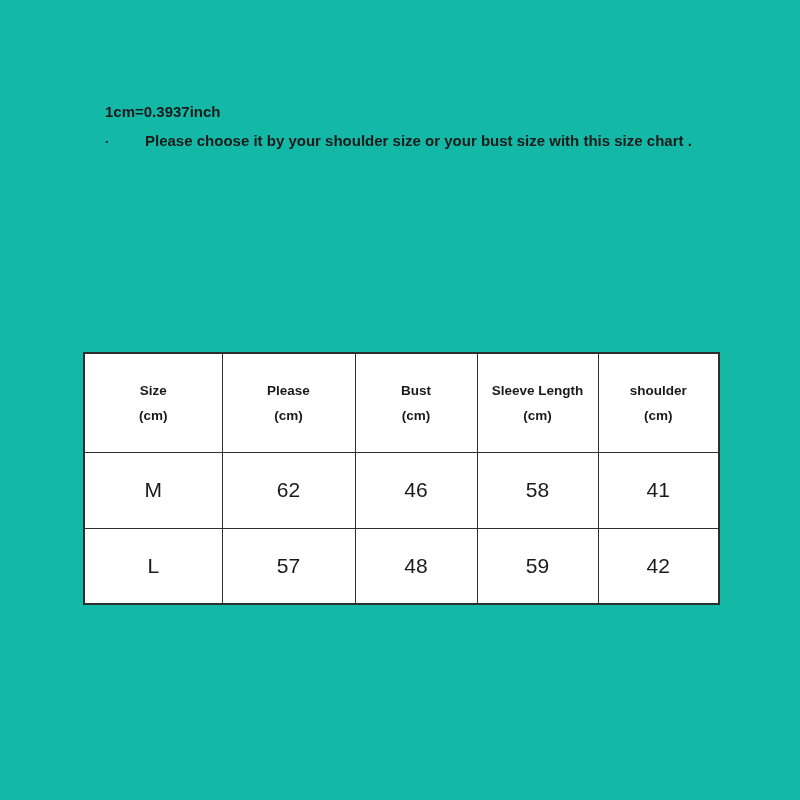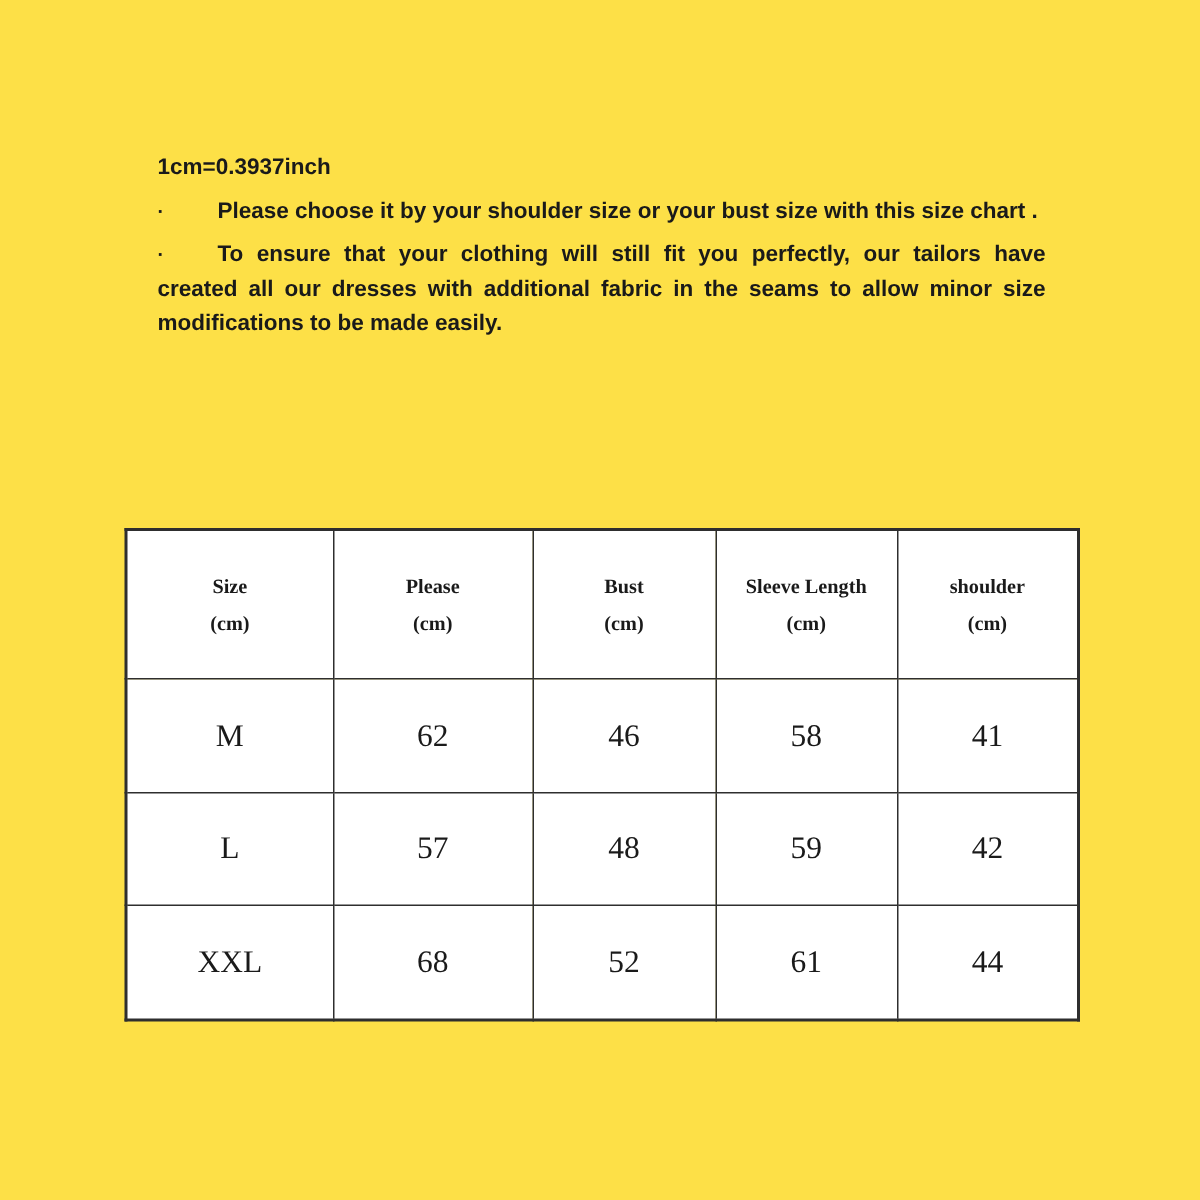--- a/index.html
+++ b/index.html
@@ -1,20 +1,20 @@
 <!DOCTYPE html>
 <html><head>
 <meta charset="utf-8">
 <style>
   html, body { margin: 0; padding: 0; background: #ffffff; }
   .page {
     position: relative;
     width: 800px;
     height: 800px;
-    background: #fde047;
+    background: #14b8a6;
     font-family: "Liberation Sans", sans-serif;
     color: #1a1a1a;
     overflow: hidden;
   }
   .text-block {
     position: absolute;
     left: 105px;
     top: 100px;
     width: 592px;
   }
@@ -45,21 +45,20 @@
     width: 635px;
     border: 2px solid #2e2e2e;
   }
   table.size-chart th,
   table.size-chart td {
     border: 1.5px solid #2e2e2e;
     text-align: center;
     vertical-align: middle;
     padding: 12px;
     background: #ffffff;
-    font-family: Liberation Serif, serif;
   }
   table.size-chart thead th {
     height: 74px;
     font-size: 13.5px;
     font-weight: bold;
     line-height: 25px;
   }
   table.size-chart tbody td {
     height: 50.5px;
     font-size: 21px;
@@ -72,21 +71,20 @@
 <div class="page">
 
   <div class="text-block">
     <p class="conversion-note">1cm=0.3937inch</p>
 
 
 
     <p class="bullet-item"><span class="bullet">·</span><span>Please choose it by your shoulder size or your bust size with this size chart .</span></p>
 
 
-    <p class="bullet-item"><span class="bullet">·</span><span>To ensure that your clothing will still fit you perfectly, our tailors have created all our dresses with additional fabric in the seams to allow minor size modifications to be made easily.</span></p>
   </div>
 
   <div class="table-wrap">
     <table class="size-chart">
       <colgroup>
         <col style="width:138px">
           <col style="width:133px">
           <col style="width:122px">
           <col style="width:121px">
           <col style="width:121px">
@@ -123,24 +121,17 @@
           <td>58</td>
           <td>41</td>
         </tr>
         <tr>
           <td>L</td>
           <td>57</td>
           <td>48</td>
           <td>59</td>
           <td>42</td>
         </tr>
-        <tr>
-          <td>XXL</td>
-          <td>68</td>
-          <td>52</td>
-          <td>61</td>
-          <td>44</td>
-        </tr>
       </tbody>
     </table>
   </div>
 
 </div>
 
 </body></html>

